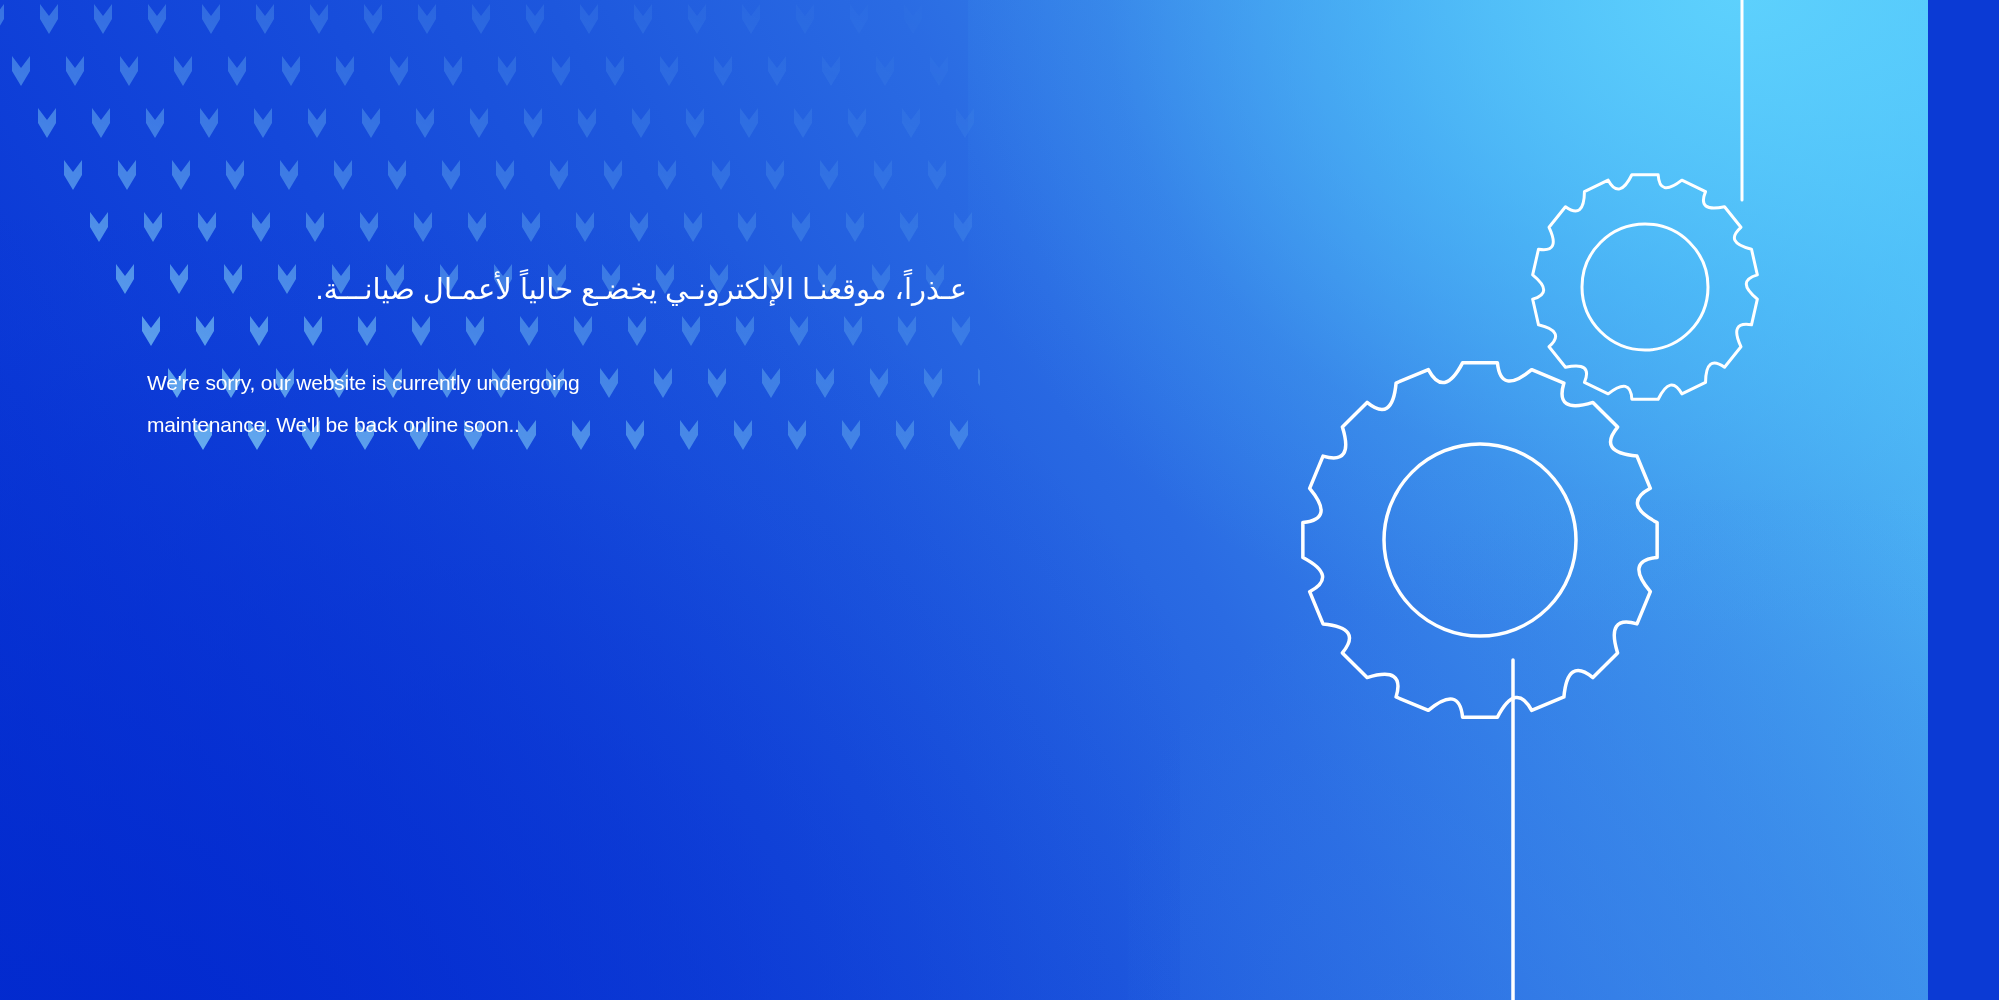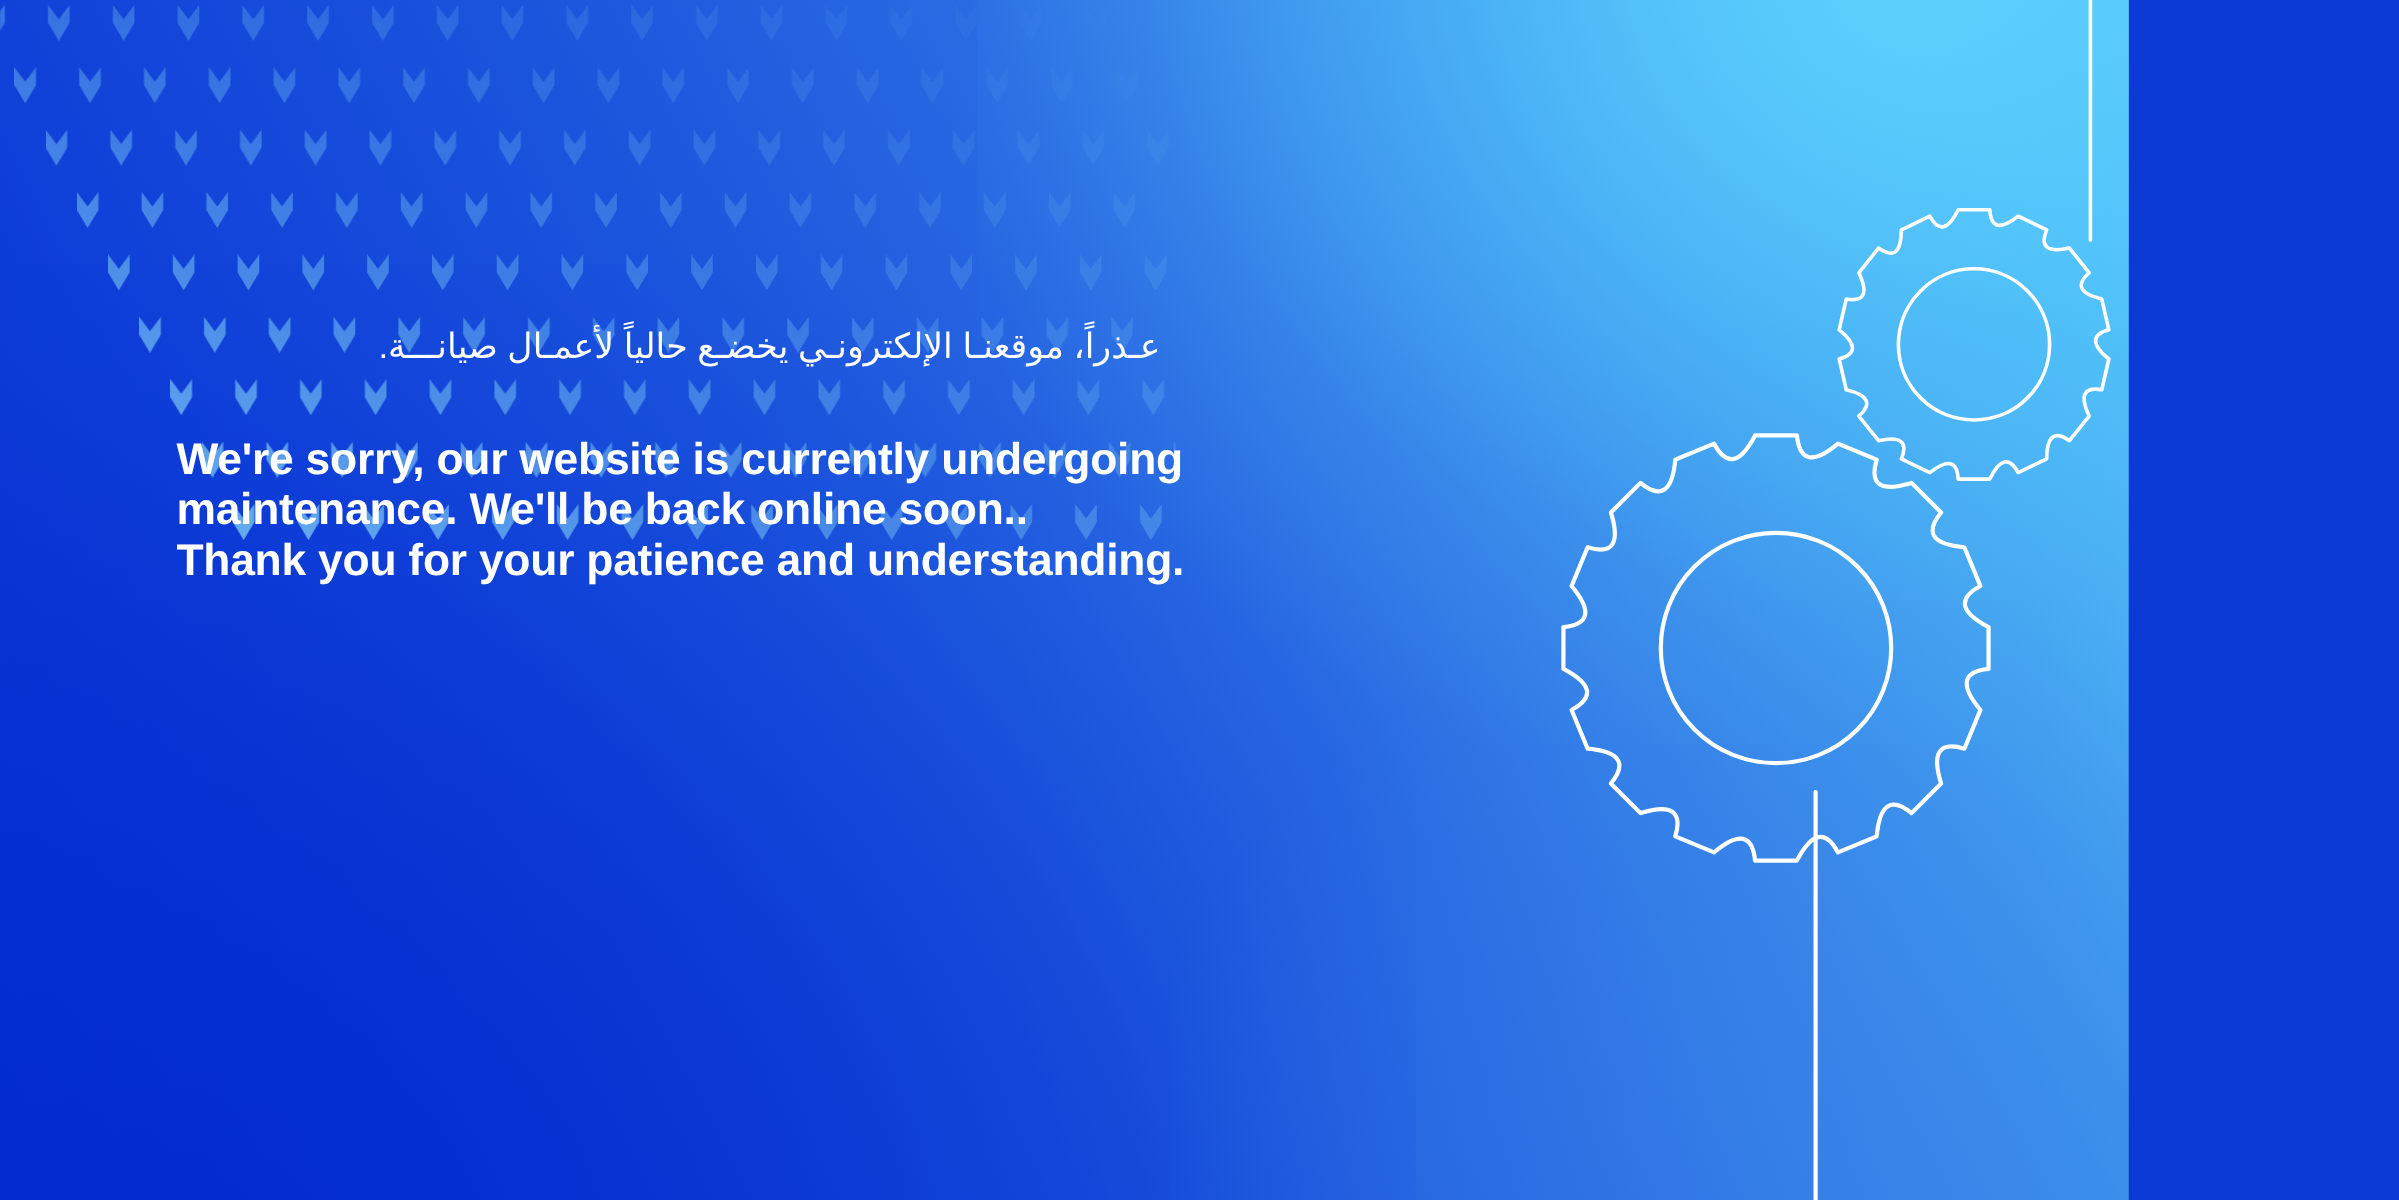--- a/index.html
+++ b/index.html
@@ -3,21 +3,21 @@
 <meta charset="utf-8">
 <title>Maintenance</title>
 <style>
   html, body {
     margin: 0;
     padding: 0;
     background: #0b3ad4;
   }
   #stage {
     position: relative;
-    width: 1774px;
+    width: 1928px;
     height: 1000px;
     overflow: hidden;
     font-family: "Liberation Sans", sans-serif;
     -webkit-font-smoothing: antialiased;
   }
 
   
   .bg-base {
     position: absolute;
     inset: 0;
@@ -106,23 +106,23 @@
     line-height: 50px;
     font-weight: 400;
     white-space: nowrap;
     letter-spacing: 0px;
   }
   .arabic-line { display: block; }
 
   .english-block {
     margin-top: 48px;
     color: #ffffff;
-    font-size: 37px;
+    font-size: 21px;
     line-height: 42px;
-    font-weight: 700;
+    font-weight: 400;
     letter-spacing: -0.2px;
     white-space: nowrap;
   }
   .english-line { display: block; }
 </style>
 </head>
 <body>
 
 <div id="stage">
 
@@ -327,17 +327,16 @@
 
   <div class="content">
 
     <div class="arabic-block" lang="ar" dir="rtl">
       <span class="arabic-line">عـذراً، موقعنـا الإلكترونـي يخضـع حالياً لأعمـال صيانـــة.</span>
     </div>
 
     <div class="english-block" lang="en" dir="ltr">
       <span class="english-line">We're sorry, our website is currently undergoing</span>
       <span class="english-line">maintenance. We'll be back online soon..</span>
-      <span class="english-line">Thank you for your patience and understanding.</span>
     </div>
 
   </div>
 </div>
 
 </body></html>

